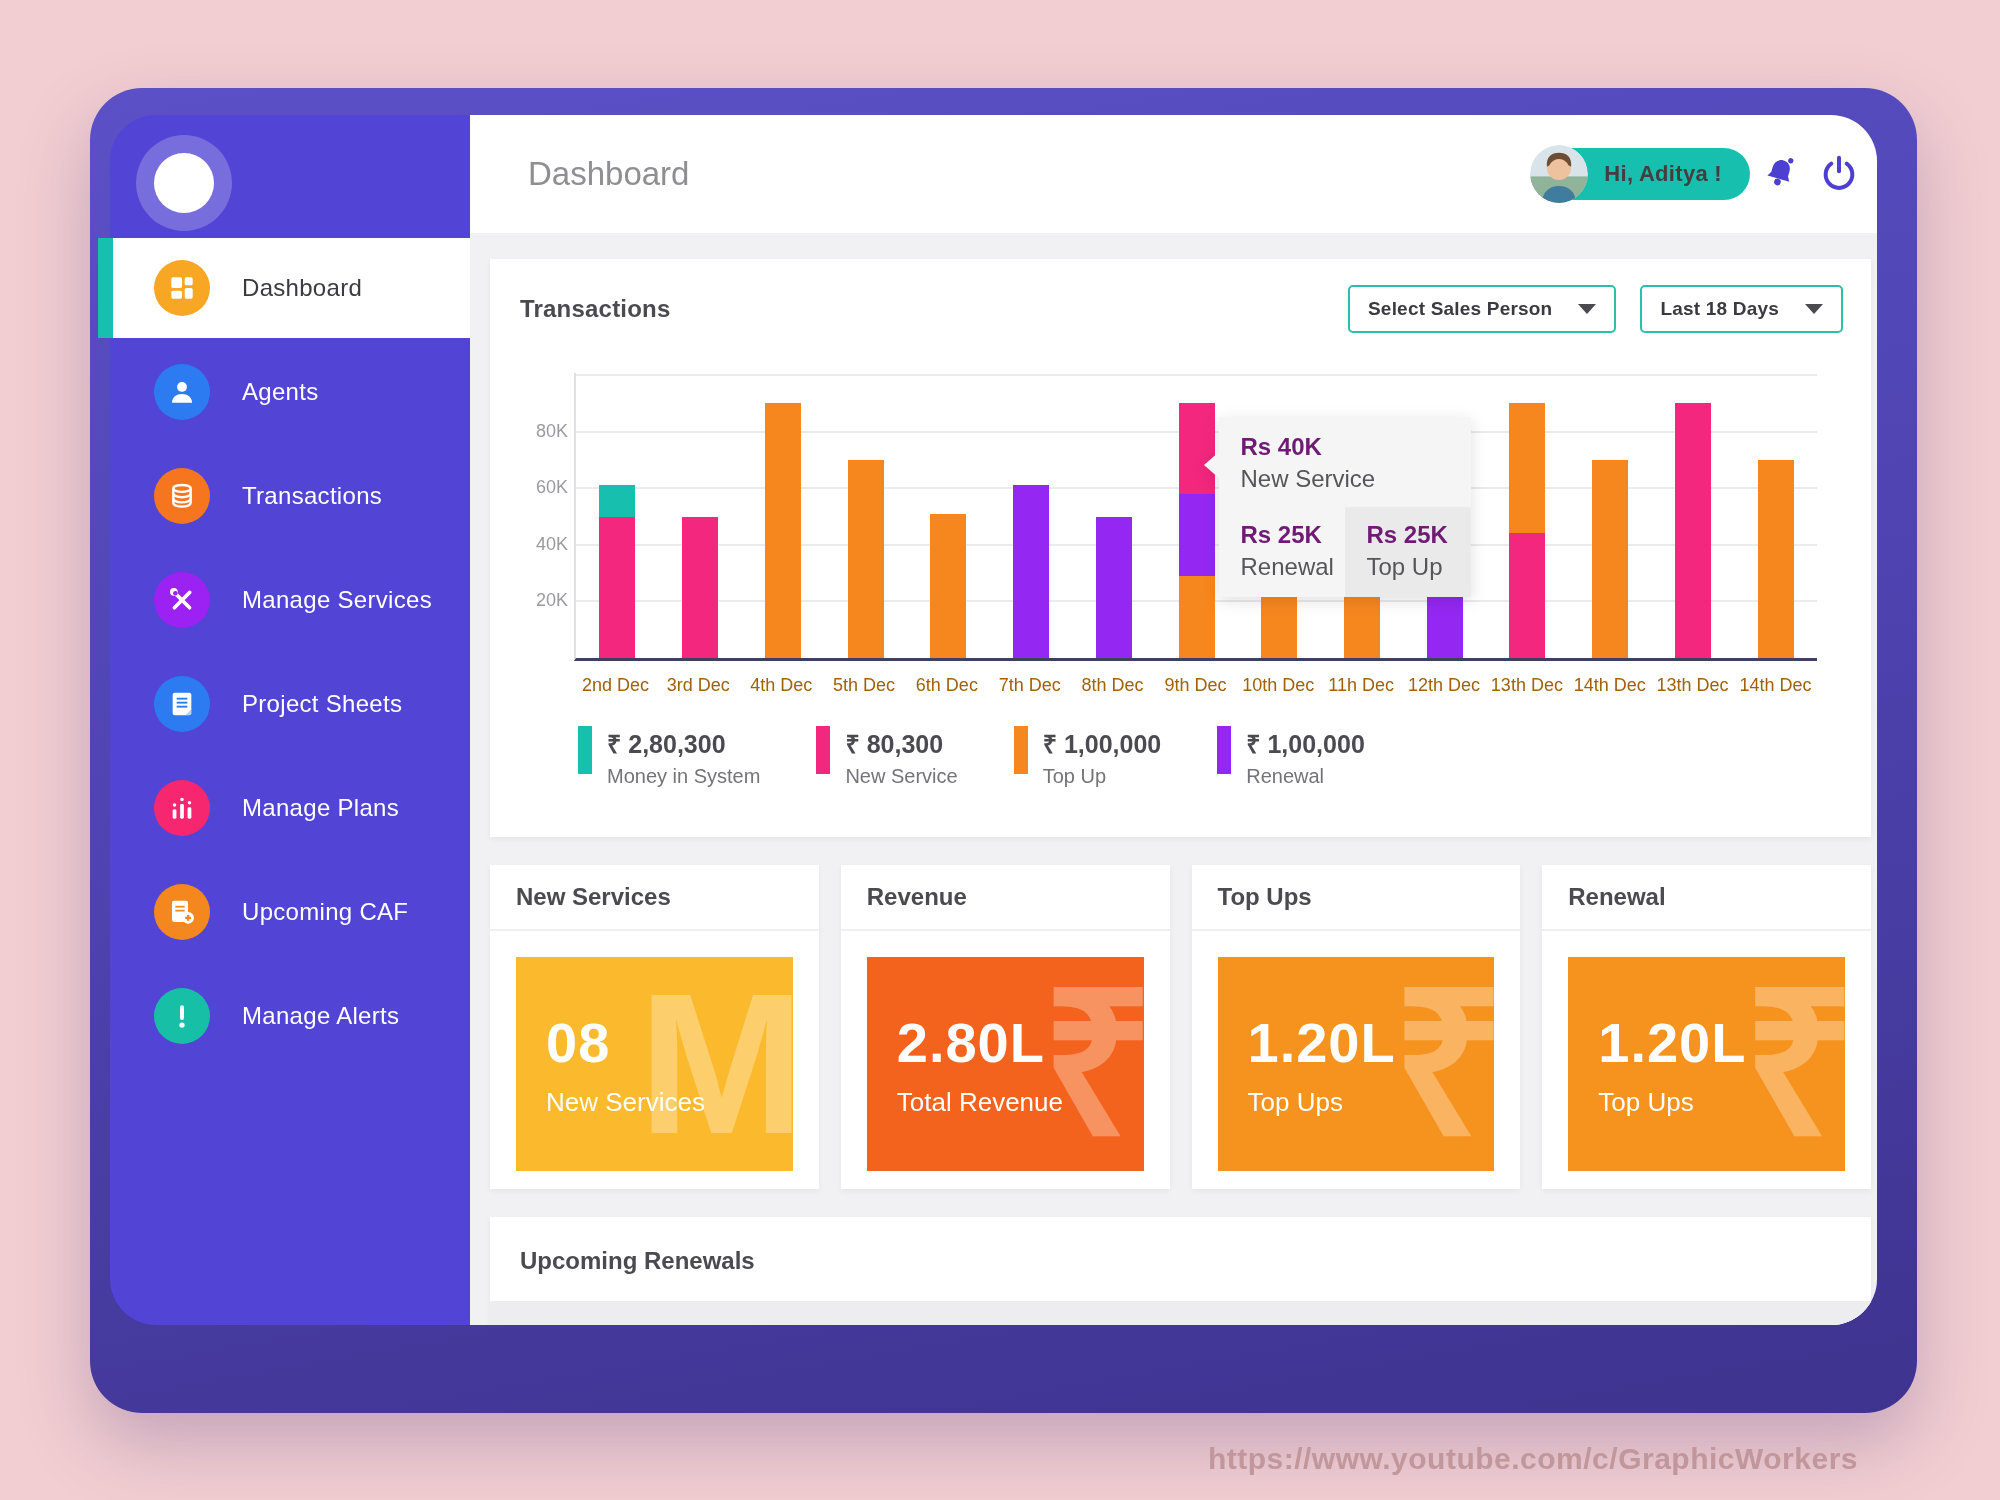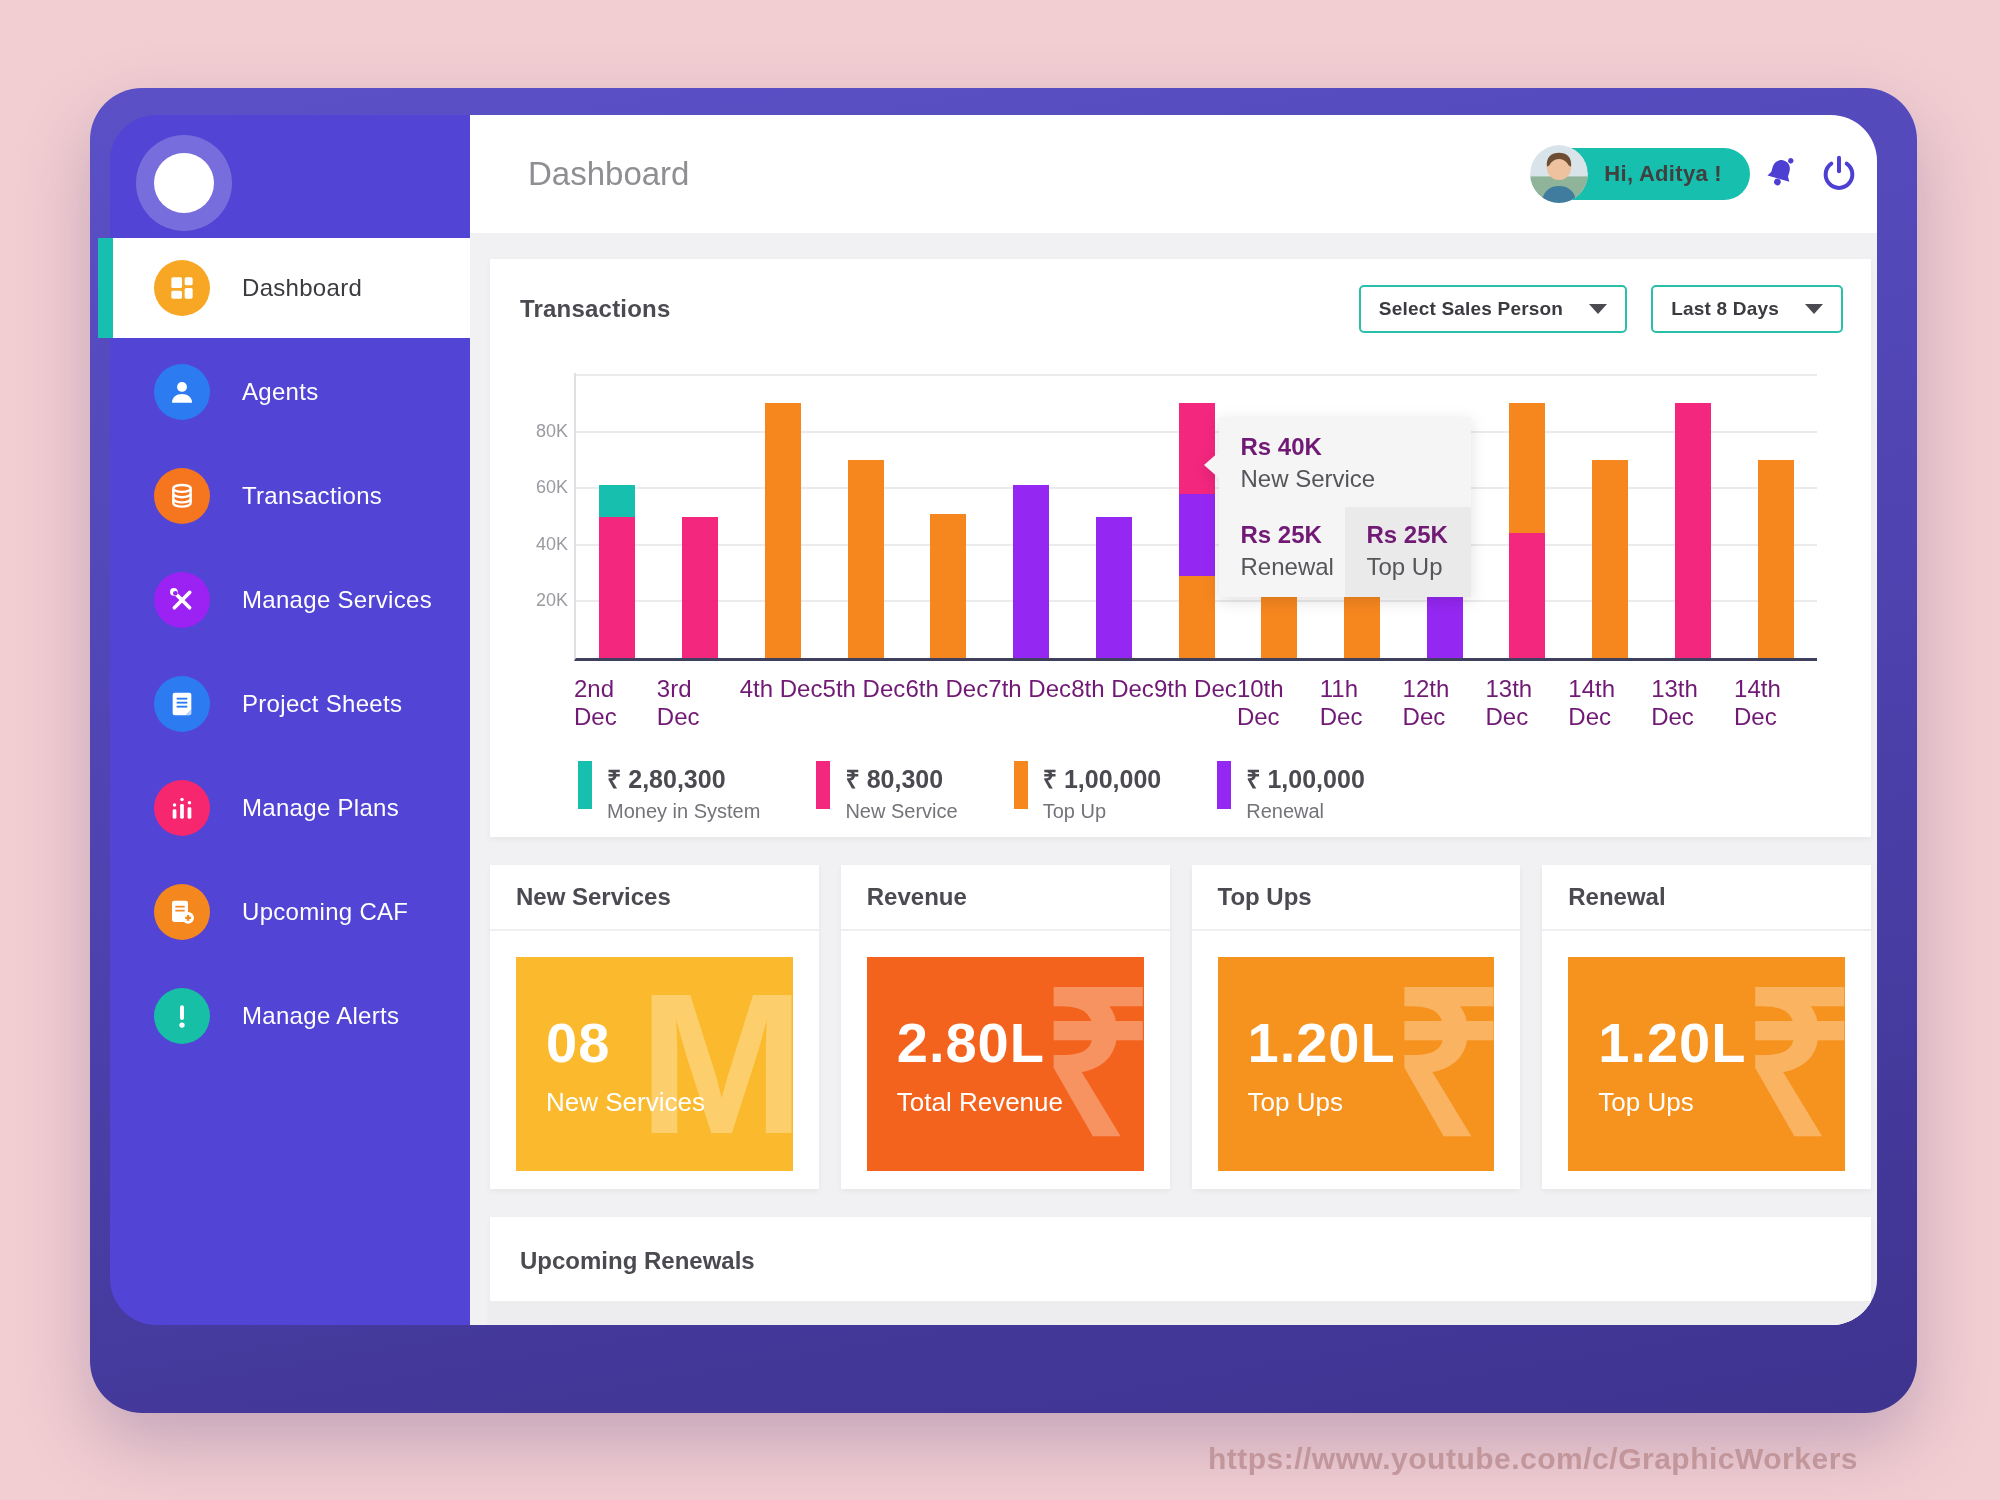--- a/index.html
+++ b/index.html
@@ -54,21 +54,21 @@
   .select .caret{margin-left:26px;width:0;height:0;border-left:9px solid transparent;border-right:9px solid transparent;border-top:10px solid #4A4A50;}
   .chart-wrap{position:relative;margin:34px 54px 0 44px;}
   .plot{margin-left:40px;position:relative;height:285px;border-left:2px solid #DFDFE4;border-bottom:3px solid #3F3F5E;}
   .gline{position:absolute;left:0;right:0;height:2px;background:#EBEBEE;}
   .ylab{position:absolute;width:34px;left:-42px;text-align:right;font-size:18px;color:#9A9AA0;}
   .bars{position:absolute;left:0;right:0;top:0;bottom:0;display:flex;}
   .bcol{flex:1;display:flex;align-items:flex-end;justify-content:center;}
   .bar{width:36px;display:flex;flex-direction:column-reverse;}
   .seg{width:100%;}
   .xlabels{display:flex;margin:14px 0 0 40px;}
-  .xlabels div{flex:1;font-size:24px;color:#701a75;}
+  .xlabels div{flex:1;text-align:center;font-size:18px;color:#a16207;}
   
   .tooltip{position:absolute;left:calc(50% + 22px);top:44px;width:252px;z-index:6;filter:drop-shadow(0 4px 8px rgba(0,0,0,.12));}
   .tt-main{background:#F5F5F6;padding:16px 20px 14px 22px;}
   .tt-row{display:flex;}
   .tt-cell{flex:1;padding:14px 0 16px 22px;background:#F5F5F6;}
   .tt-cell.alt{background:#EAEAEB;}
   .tt-val{font-size:24px;font-weight:bold;color:#701a75;}
   .tt-lab{font-size:24px;color:#55555A;margin-top:4px;}
   .tt-arrow{position:absolute;left:-15px;top:34px;width:0;height:0;border-top:14px solid transparent;border-bottom:14px solid transparent;border-right:16px solid #F5F5F6;}
   
@@ -249,21 +249,21 @@
 
         <div class="tcard">
           <div class="tcard-head">
             <div class="tcard-title">Transactions</div>
             <div class="filters">
                 <div class="select">
                   <span class="stxt">Select Sales Person</span>
                   <span class="caret"></span>
                 </div>
                 <div class="select">
-                  <span class="stxt">Last 8 Days</span>
+                  <span class="stxt">Last 18 Days</span>
                   <span class="caret"></span>
                 </div>
               </div>
           </div>
           <div class="chart-wrap">
             <div class="plot">
                 <div class="gline" style="bottom: 282px;"></div>
                 <div class="gline" style="bottom: 225.4px;"></div>
                 <div class="gline" style="bottom: 168.8px;"></div>
                 <div class="gline" style="bottom: 112.2px;"></div>

